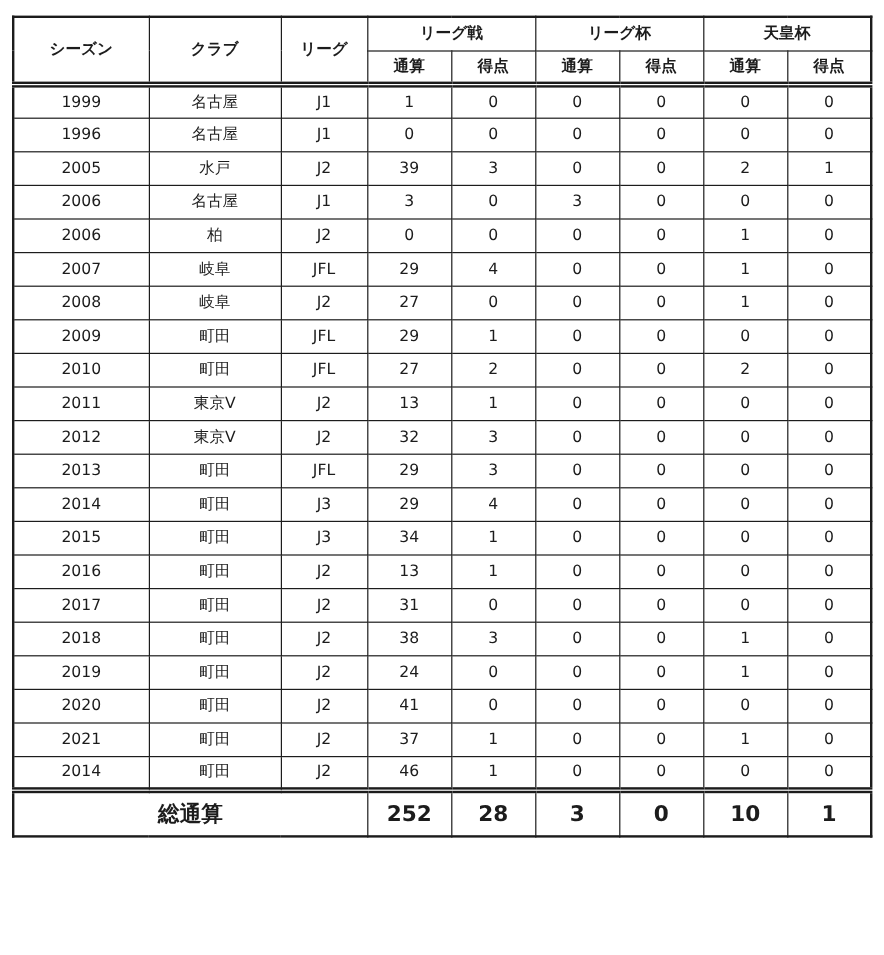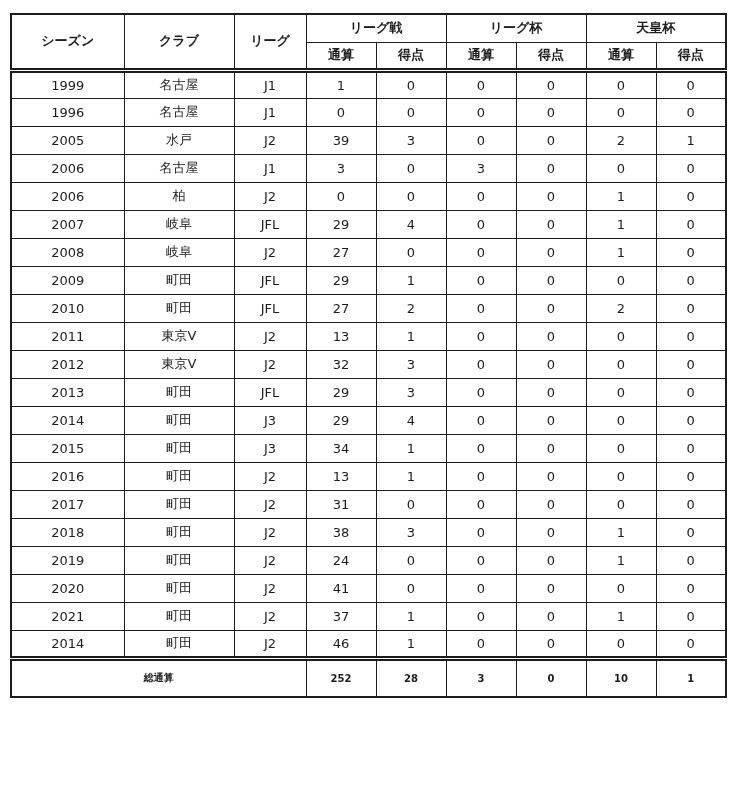--- a/index.html
+++ b/index.html
@@ -38,21 +38,21 @@
   thead th[rowspan], thead tr.subhead th {
     border-bottom: 5px double #1c1c1c;
   }
   tbody td {
     height: 28px;
     font-weight: normal;
   }
   tfoot td {
     border-top: 5px double #1c1c1c;
     font-weight: bold;
-    font-size: 10px;
+    font-size: 18px;
     height: 39px;
   }
 </style>
 </head>
 <body>
 
 <div class="page">
   <table class="stats">
     <colgroup>
       <col style="width:113px">

